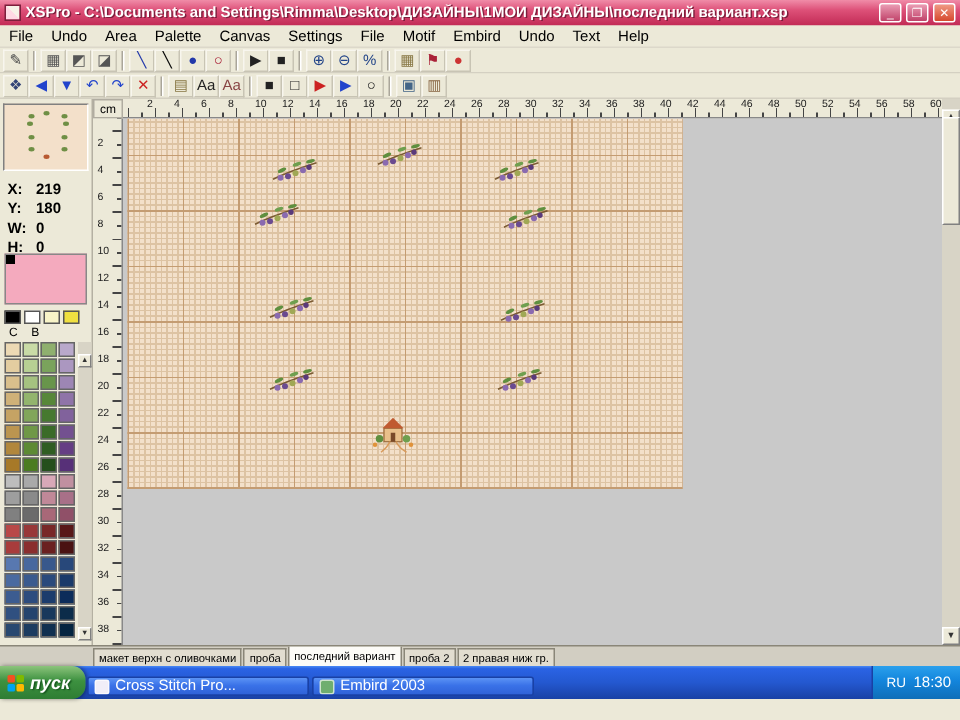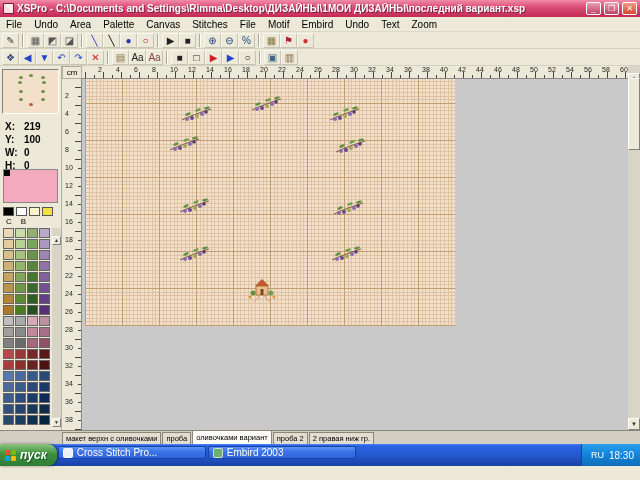--- a/index.html
+++ b/index.html
@@ -67,21 +67,21 @@
   .hscroll{width:520px;display:flex;background:#d8d4c6}
   .hscroll .sbtn{width:14px;height:14px;line-height:11px}
   .htrack{flex:1;position:relative}
   .hthumb{position:absolute;left:0;top:0;width:270px;height:14px;background:#ece9d8;border:1px solid;border-color:#fff #808080 #808080 #fff}
   .statusbar{flex:1;margin:1px 2px;border:1px solid;border-color:#808080 #fff #fff #808080;font-size:10px;line-height:11px;padding:0 6px;color:#000;background:#ece9d8}
   
   .taskbar{height:22px;display:flex;align-items:stretch;background:linear-gradient(180deg,#4a8af4 0%,#2a63e4 8%,#2458d0 50%,#1941a5 100%)}
   .start{flex:none;display:flex;align-items:center;gap:4px;padding:0 10px 0 5px;color:#fff;font-style:italic;font-weight:bold;font-size:12px;border:none;background:linear-gradient(180deg,#8cc47c 0%,#3d9140 45%,#2e7d33 100%);border-radius:0 9px 9px 0;box-shadow:1px 0 3px rgba(0,0,0,.45);text-shadow:1px 1px 1px #14521c}
   .winflag{display:grid;grid-template-columns:5px 5px;grid-auto-rows:5px;gap:1px}
   .flag-cell{border-radius:1px;display:block}
-  .task-area{display:flex;align-items:flex-start}
+  .task-area{display:flex;align-items:flex-end}
   .task{width:148px;margin:2px 1px;display:flex;align-items:center;gap:4px;padding:0 4px;background:linear-gradient(180deg,#5b93f5,#3a72e8 45%,#2f62d8);border:1px solid #1941a5;border-radius:2px;color:#fff;font-size:10px;overflow:hidden;white-space:nowrap}
   .task.pressed{background:linear-gradient(180deg,#2450b4,#1d44a0);box-shadow:inset 1px 1px 3px rgba(0,0,0,.55)}
   .task-icon{width:10px;height:10px;flex:none;border-radius:2px;border:1px solid rgba(255,255,255,.65)}
   .task-label{overflow:hidden;text-overflow:ellipsis}
   .tray{margin-left:auto;flex:none;display:flex;align-items:center;gap:5px;padding:0 6px 0 9px;background:linear-gradient(180deg,#2aa0ec,#1385dc 45%,#0f6eb8);border-left:1px solid #1941a5;color:#fff;font-size:9px}
   .tray-time{font-size:10px}
 </style>
 </head>
 <body>
 
@@ -94,27 +94,27 @@
     <button class="tb-btn">❐</button>
     <button class="tb-btn tb-close">✕</button>
   </div>
 
   <div class="menubar" id="menubar">
       <span class="menu-item">File</span>
       <span class="menu-item">Undo</span>
       <span class="menu-item">Area</span>
       <span class="menu-item">Palette</span>
       <span class="menu-item">Canvas</span>
-      <span class="menu-item">Stitches</span>
+      <span class="menu-item">Settings</span>
       <span class="menu-item">File</span>
       <span class="menu-item">Motif</span>
       <span class="menu-item">Embird</span>
       <span class="menu-item">Undo</span>
       <span class="menu-item">Text</span>
-      <span class="menu-item">Zoom</span>
+      <span class="menu-item">Help</span>
     </div>
   <div class="toolbar" id="toolbar1">
       <button class="tbtn" style="color: rgb(68, 68, 68);">✎</button>
       <span class="tsep"></span>
       <button class="tbtn" style="color: rgb(85, 85, 85);">▦</button>
       <button class="tbtn" style="color: rgb(85, 85, 85);">◩</button>
       <button class="tbtn" style="color: rgb(85, 85, 85);">◪</button>
       <span class="tsep"></span>
       <button class="tbtn" style="color: rgb(34, 56, 170);">╲</button>
       <button class="tbtn" style="color: rgb(0, 0, 0);">╲</button>
@@ -169,21 +169,21 @@
           <span class="pdot" style="left: 37.99px; top: 27.59px; background: rgb(111, 143, 69);"></span>
           <span class="pdot" style="left: 25.665px; top: 32.86px; background: rgb(184, 90, 50);"></span>
         </div>
       <div class="coords" id="coords">
           <div class="coord-row">
             <span class="coord-label">X:</span>
             <span class="coord-value">219</span>
           </div>
           <div class="coord-row">
             <span class="coord-label">Y:</span>
-            <span class="coord-value">100</span>
+            <span class="coord-value">180</span>
           </div>
           <div class="coord-row">
             <span class="coord-label">W:</span>
             <span class="coord-value">0</span>
           </div>
           <div class="coord-row">
             <span class="coord-label">H:</span>
             <span class="coord-value">0</span>
           </div>
         </div>
@@ -472,21 +472,21 @@
     <div class="vscroll">
       <button class="sbtn">▲</button>
       <div class="vthumb"></div>
       <button class="sbtn vs-down">▼</button>
     </div>
   </div>
 
   <div class="tabsrow" id="tabsRow">
       <button class="tab">макет верхн с оливочками</button>
       <button class="tab">проба</button>
-      <button class="tab active">оливочками вариант</button>
+      <button class="tab active">последний вариант</button>
       <button class="tab">проба 2</button>
       <button class="tab">2 правая ниж гр.</button>
     </div>
 
 
   <div class="taskbar">
     <button class="start">
       <span class="winflag" id="winFlag">
           <span class="flag-cell" style="background: rgb(242, 80, 34);"></span>
           <span class="flag-cell" style="background: rgb(127, 186, 0);"></span>

